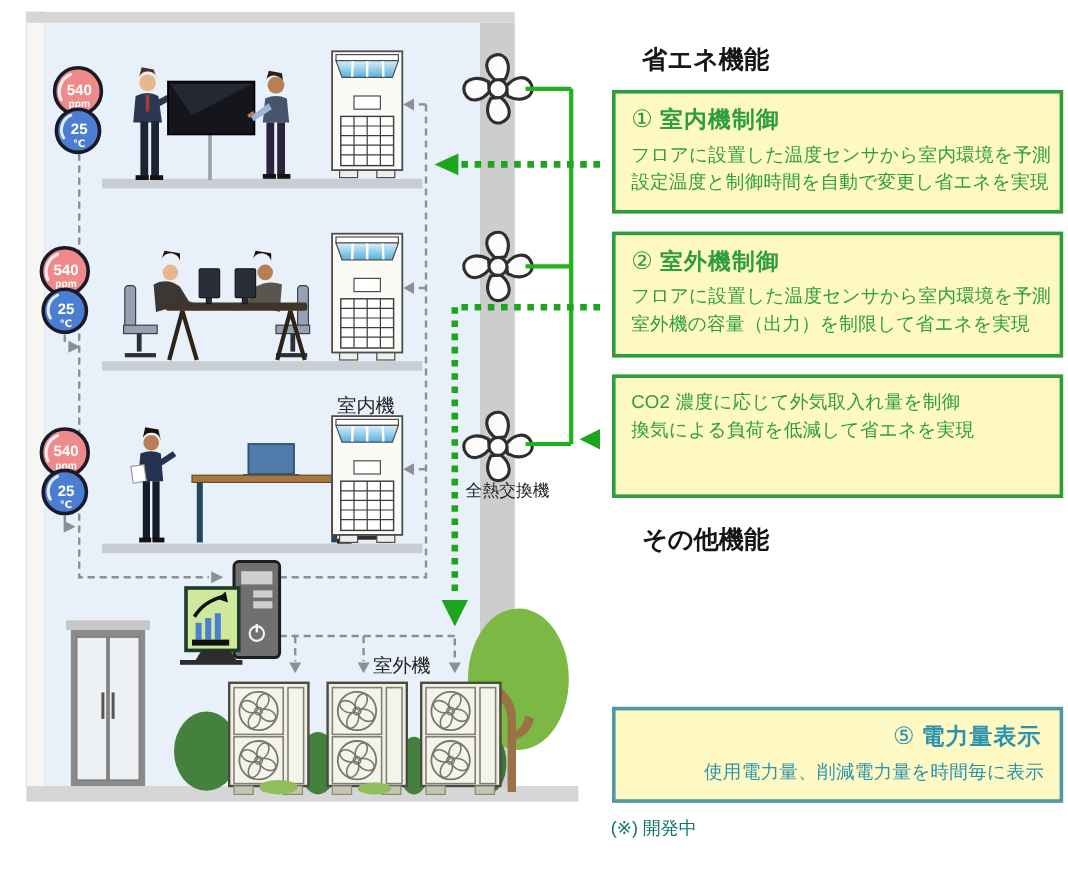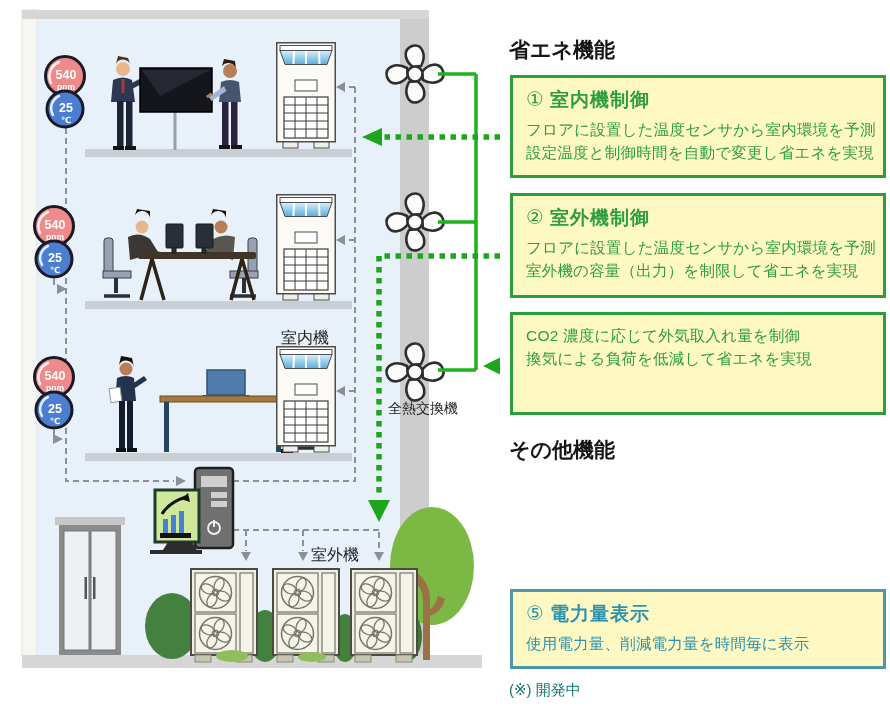--- a/index.html
+++ b/index.html
@@ -1,21 +1,21 @@
 <!DOCTYPE html>
 <html><head>
 <meta charset="utf-8">
 <style>
   html,body{margin:0;padding:0;background:#fff;}
   .stage{position:relative;width:890px;height:725px;background:#fff;overflow:hidden;
          font-family:"Liberation Sans","DejaVu Sans",sans-serif;}
   .scene{position:absolute;left:0;top:0;}
   .diagram-label{position:absolute;color:#1f1f1f;font-size:16px;white-space:nowrap;}
   .diagram-label.small{font-size:14px;}
-  .section-heading{position:absolute;left:509px;font-size:21px;font-weight:bold;color:#161616;white-space:nowrap;}
+  .section-heading{position:absolute;left:535px;font-size:21px;font-weight:bold;color:#161616;white-space:nowrap;}
   .panel{position:absolute;left:510px;width:376px;box-sizing:border-box;background:#fef9c3;
          border:3px solid;padding:9px 13px 11px 13px;}
   .panel.green{border-color:#2d9e3e;}
   .panel.green .panel-title,.panel.green .panel-line,.panel.green .num,.panel.green .note{color:#2d9e3e;}
   .panel.teal{border-color:#4e97ab;}
   .panel.teal .panel-title,.panel.teal .panel-line,.panel.teal .num,.panel.teal .note{color:#2b93ad;}
   .panel-title{font-size:19px;font-weight:bold;letter-spacing:1px;margin-bottom:5px;white-space:nowrap;}
   .num{font-weight:normal;font-size:20px;margin-right:5px;}
   .note{font-size:13px;margin-left:2px;}
   .panel-line{font-size:15.5px;line-height:23px;letter-spacing:0.2px;white-space:nowrap;}
@@ -301,19 +301,19 @@
   </div>
 
   <div class="panel green" style="top:312px;min-height:103px;">
     <div class="panel-line">CO2 濃度に応じて外気取入れ量を制御</div>
     <div class="panel-line">換気による負荷を低減して省エネを実現</div>
   </div>
 
   <div class="section-heading" style="top:436px;">その他機能</div>
 
 
-  <div class="panel teal" style="top:589px;min-height:69px;">
+  <div class="panel teal" style="top:589px;min-height:69px;text-align:right;">
     <div class="panel-title"><span class="num">⑤</span><span>電力量表示</span><span class="note"></span></div>
     <div class="panel-line">使用電力量、削減電力量を時間毎に表示</div>
   </div>
 
   <div class="footnote">(※) 開発中</div>
 </div>
 
 </body></html>

